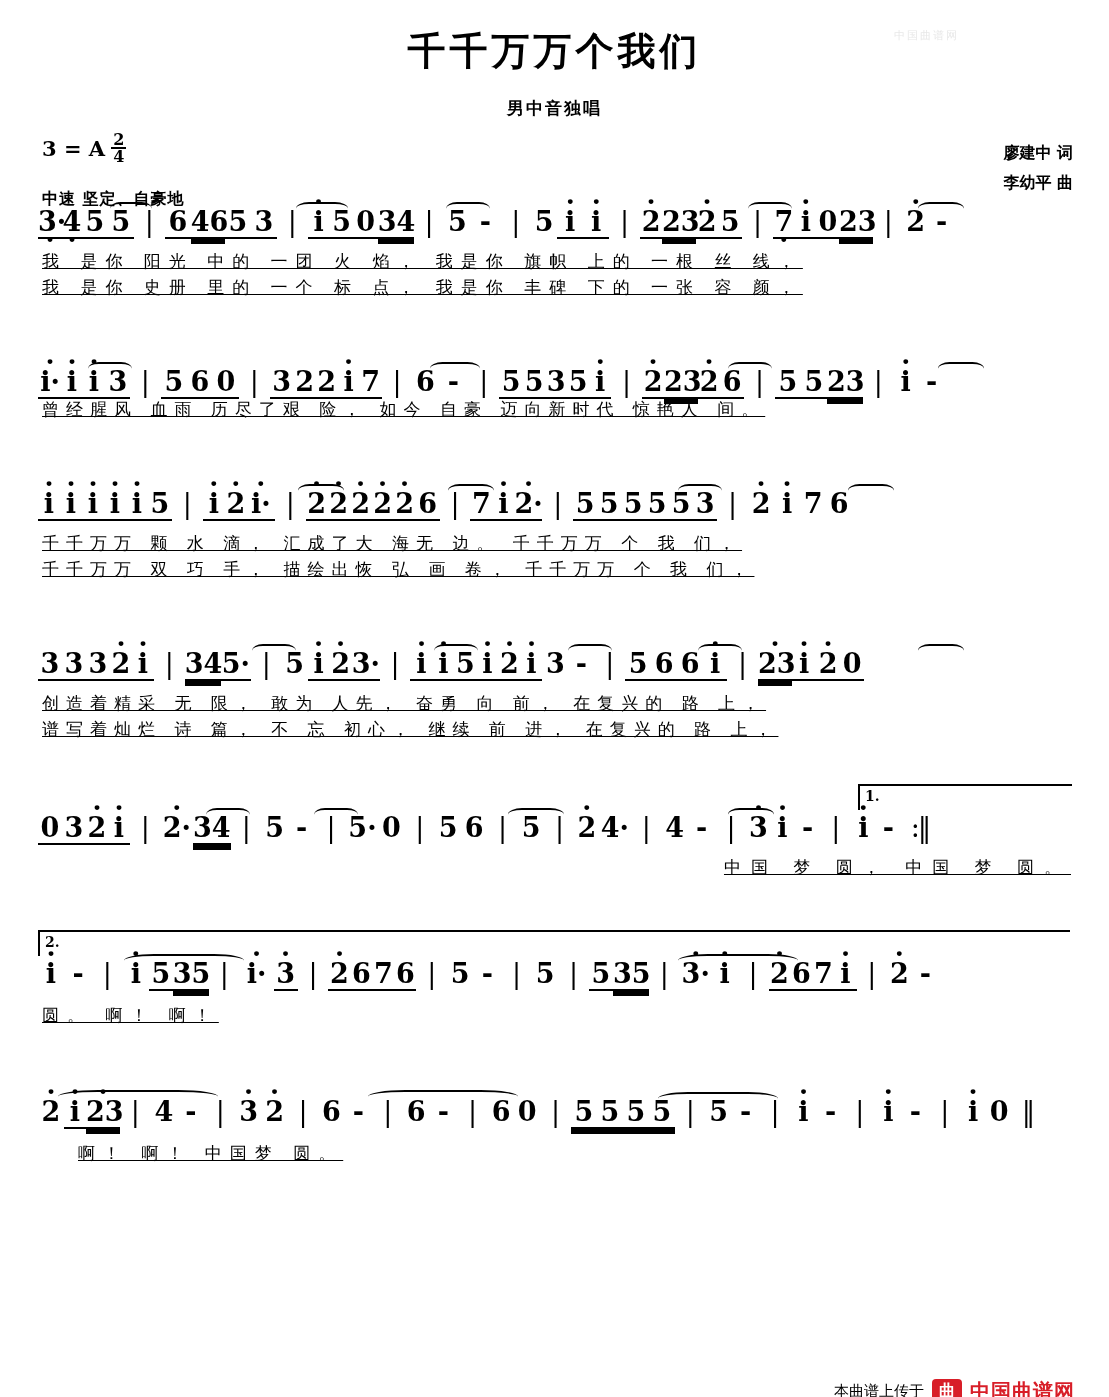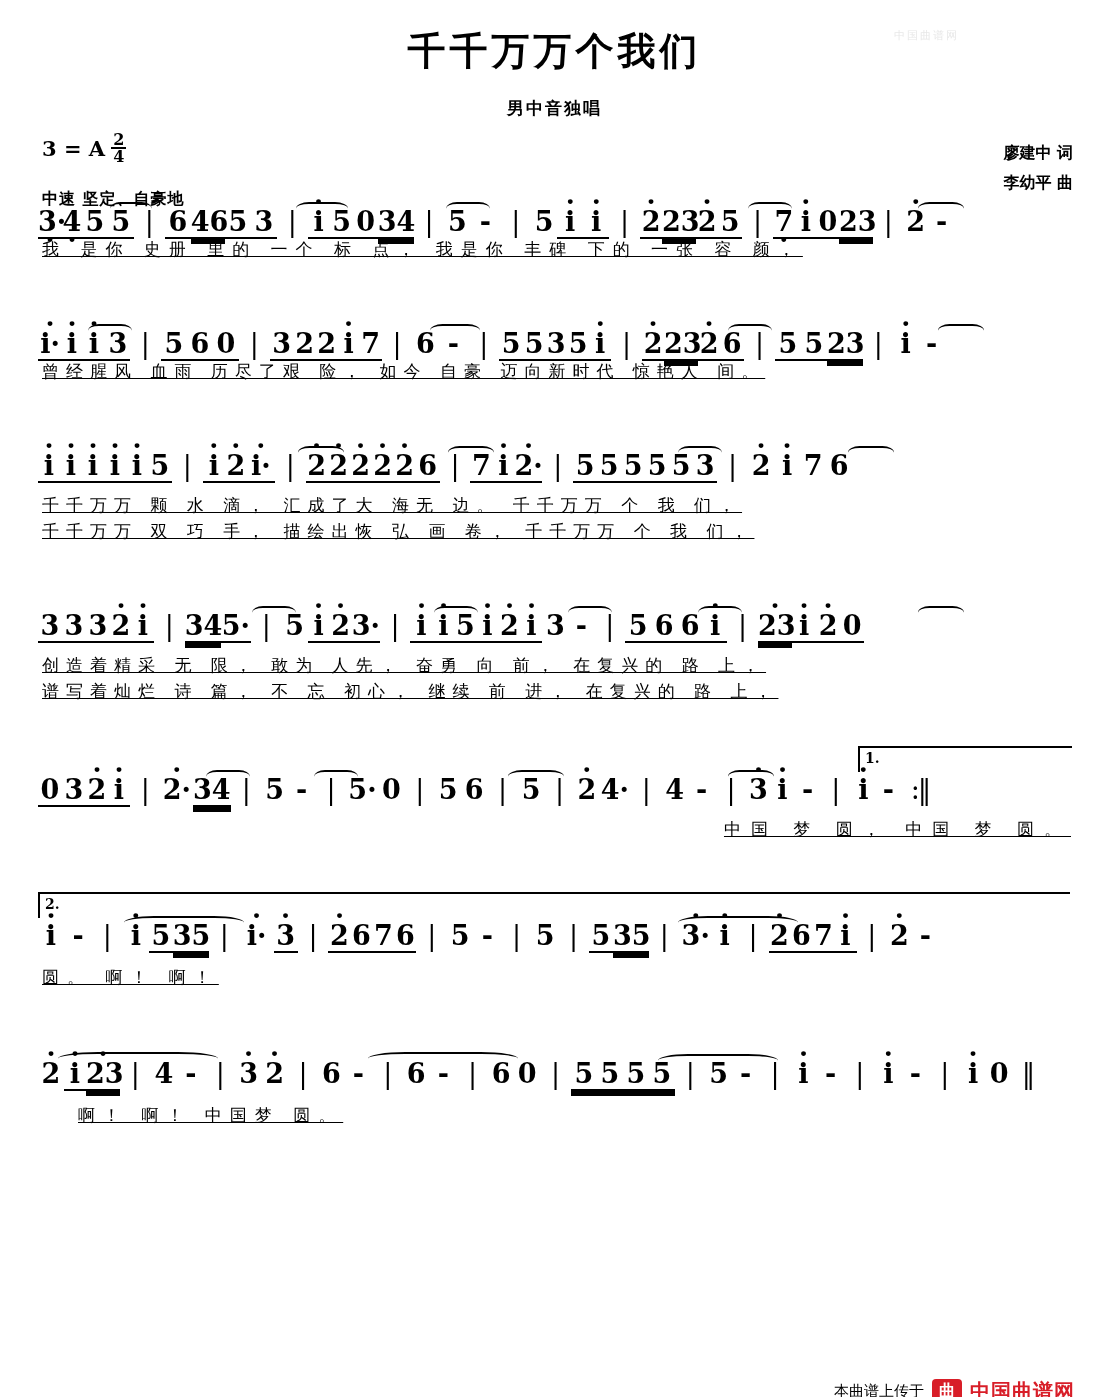--- a/index.html
+++ b/index.html
@@ -173,20 +173,21 @@
         <span class="vbar">|</span>
         <span class="n" style="width:26px;">5</span><span class="n hi und" style="width:26px;">i</span><span class="n hi und" style="width:26px;">i</span>
         <span class="vbar">|</span>
         <span class="n hi und" style="width:22px;">2</span><span class="n und2" style="width:34px;">23</span><span class="n hi und" style="width:22px;">2</span><span class="n und" style="width:24px;">5</span>
         <span class="vbar">|</span>
         <span class="n lo und" style="width:22px;">7</span><span class="n hi und" style="width:22px;">i</span><span class="n und" style="width:22px;">0</span><span class="n und2" style="width:34px;">23</span>
         <span class="vbar">|</span>
         <span class="n hi" style="width:24px;">2</span><span class="n" style="width:28px;">-</span>
       </span>
     </div>
+    <div class="lyr" style="letter-spacing:8px;padding-left:4px;margin-top:8px;">我 是你 阳光 中的 一团 火 焰， 我是你 旗帜 上的 一根 丝 线，</div>
     <div class="lyr lyr2" style="letter-spacing:8px;padding-left:4px;">我 是你 史册 里的 一个 标 点， 我是你 丰碑 下的 一张 容 颜，</div>
   </div>
 
   <div class="system" style="margin-top:54px;">
     <div class="notes">
       <span class="slur" style="left:50px;top:2px;width:44px;"></span>
       <span class="slur" style="left:392px;top:2px;width:50px;"></span>
       <span class="slur" style="left:690px;top:2px;width:44px;"></span>
       <span class="slur" style="left:900px;top:2px;width:46px;"></span>
       <span style="position:absolute;left:0;top:6px;">

